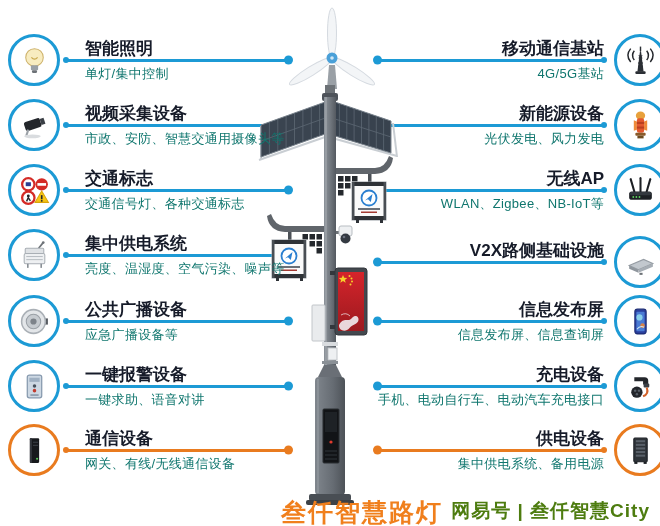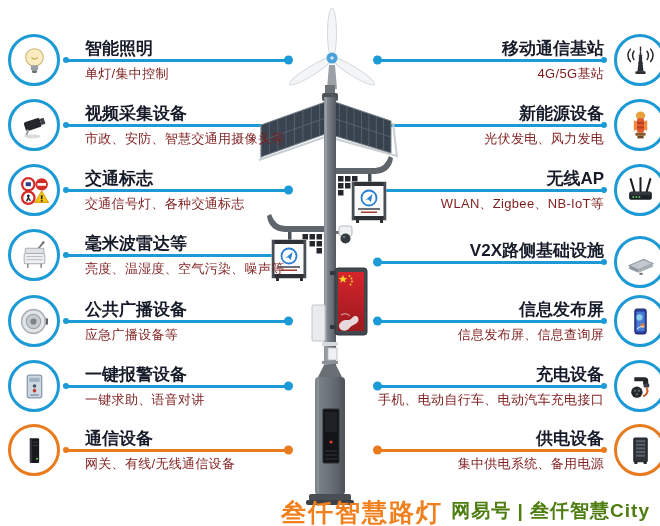--- a/index.html
+++ b/index.html
@@ -22,21 +22,21 @@
   .r-left .connector{left:56px;right:4px;}
   .r-right .connector{left:2px;right:62px;}
   .connector::before,.connector::after{
     content:"";position:absolute;border-radius:50%;background:currentColor;top:50%;transform:translateY(-50%);
   }
   .c-left::before{left:-1px;width:6px;height:6px;}
   .c-left::after{right:-3px;width:9px;height:9px;}
   .c-right::before{right:-1px;width:6px;height:6px;}
   .c-right::after{left:-3px;width:9px;height:9px;}
   .title{position:absolute;bottom:33px;white-space:nowrap;font-size:17px;font-weight:700;color:#161b29;line-height:1;z-index:4;}
-  .desc{position:absolute;top:37px;white-space:nowrap;font-size:13px;color:#7f1d1d;line-height:1;z-index:4;letter-spacing:.3px;}
+  .desc{position:absolute;top:37px;white-space:nowrap;font-size:13px;color:#0f766e;line-height:1;z-index:4;letter-spacing:.3px;}
   .r-left .title,.r-left .desc{left:49px;padding-left:28px;}
   .r-right .title,.r-right .desc{right:64px;text-align:right;}
   .accent-blue{color:#1c9ad5;}
   .accent-orange{color:#e97b1f;}
   .pole-svg{position:absolute;left:225px;top:5px;width:220px;height:515px;z-index:2;pointer-events:none;}
   .caption{
     position:absolute;left:262px;top:496px;width:200px;text-align:center;z-index:5;
     font-size:25px;font-weight:700;color:#f07f1c;letter-spacing:2px;white-space:nowrap;
   }
   .watermark{
@@ -106,21 +106,21 @@
         <circle cx="24.5" cy="3.5" r="1.3" fill="#6d7277"></circle>
         <rect x="7" y="9" width="18" height="5" rx="1" fill="#dfe2e5" stroke="#a9afb5"></rect>
         <rect x="6" y="14" width="20" height="10" rx="1.5" fill="#eef0f2" stroke="#a9afb5"></rect>
         <line x1="8" y1="17" x2="24" y2="17" stroke="#b9bec3"></line>
         <line x1="8" y1="20" x2="24" y2="20" stroke="#b9bec3"></line>
         <line x1="9.5" y1="24" x2="9.5" y2="28" stroke="#8a9096" stroke-width="1.6"></line>
         <line x1="22.5" y1="24" x2="22.5" y2="28" stroke="#8a9096" stroke-width="1.6"></line>
       </svg>
     </div>
     <div class="connector c-left"></div>
-    <div class="title">毫米波雷达等</div>
+    <div class="title">集中供电系统</div>
     <div class="desc">亮度、温湿度、空气污染、噪声等</div>
   </div>
 
   <div class="row r-left accent-blue" style="top:291px">
     <div class="badge">
       <svg class="ic" viewBox="0 0 32 32">
         <rect x="24" y="13" width="5" height="6" fill="#555a60"></rect>
         <circle cx="15" cy="16" r="11.5" fill="#e3e6e9" stroke="#aab0b6" stroke-width="1.5"></circle>
         <circle cx="15" cy="16" r="7" fill="#c6cbd0" stroke="#9aa0a6"></circle>
         <circle cx="15" cy="16" r="3" fill="#7d838a"></circle>

